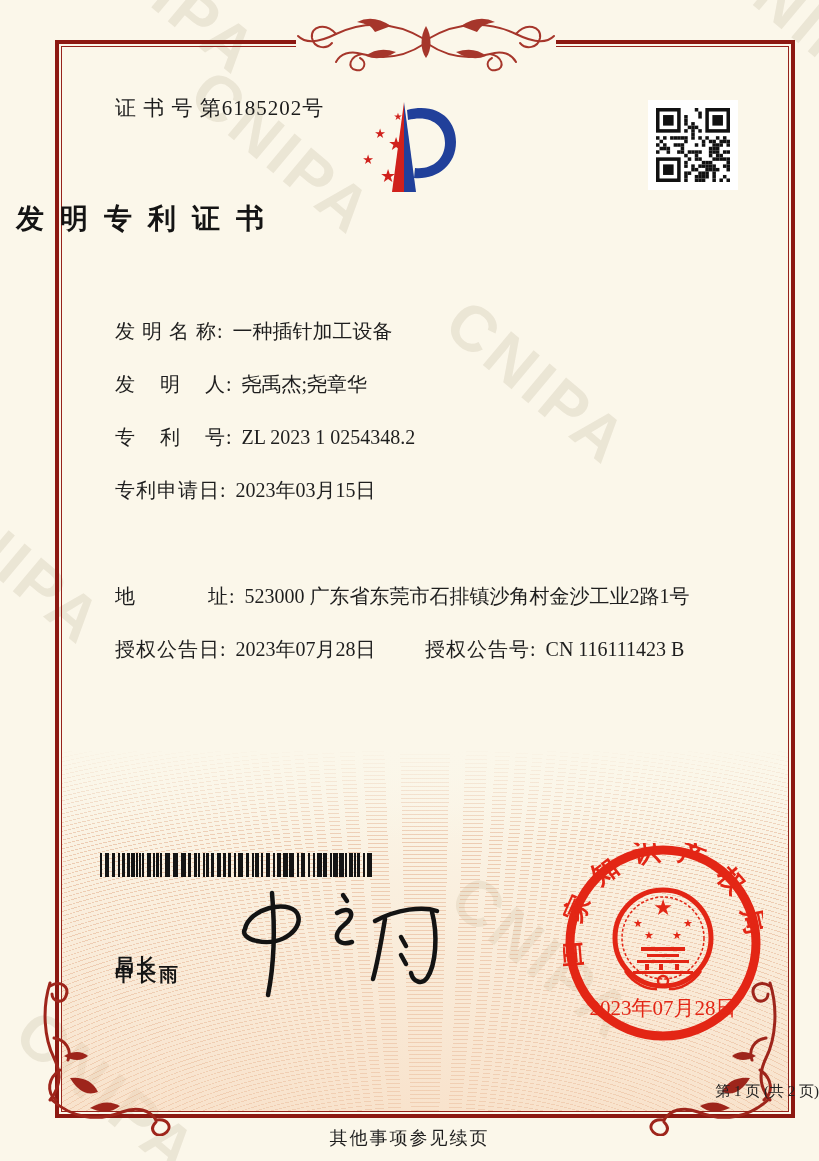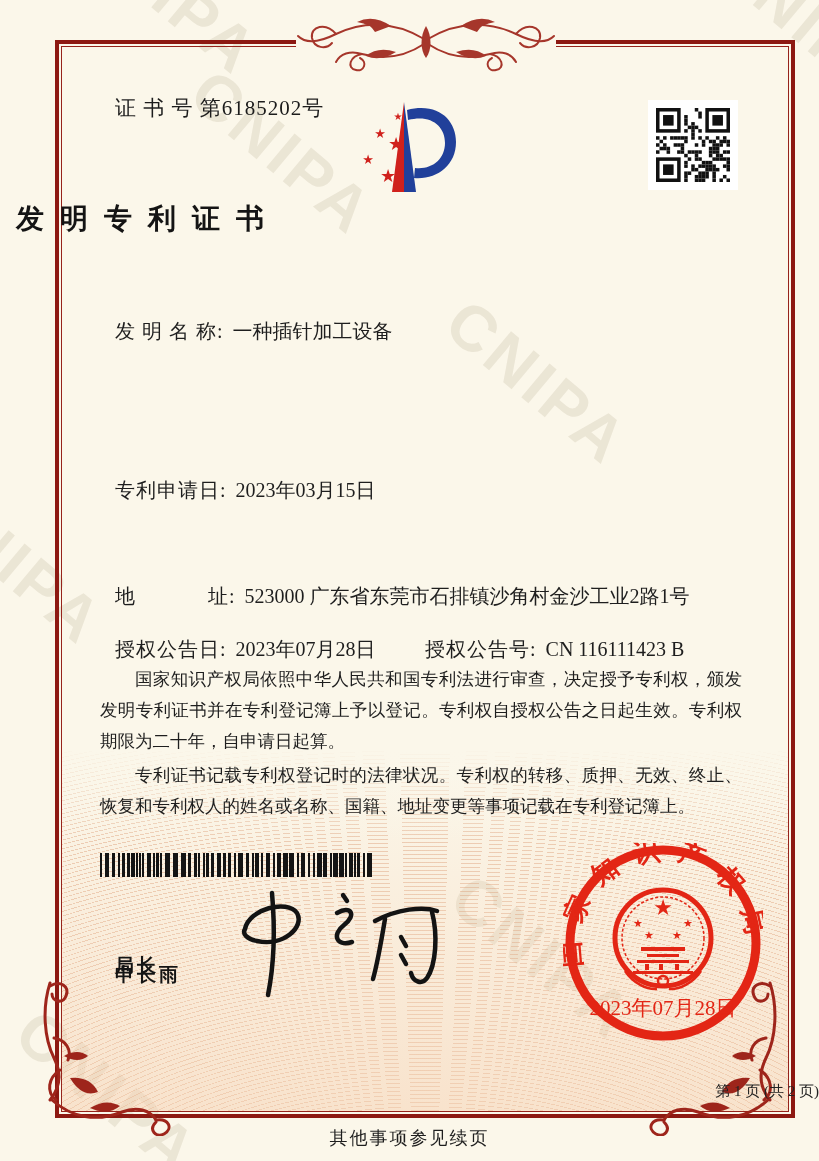--- a/index.html
+++ b/index.html
@@ -271,37 +271,39 @@
         <rect x="3.5238095238095237" y="52.857142857142854" width="17.61904761904762" height="17.61904761904762" fill="#fff"></rect>
         <rect x="7.0476190476190474" y="56.38095238095238" width="10.571428571428571" height="10.571428571428571" fill="#111"></rect>
       </svg>
   </div>
 
   <h1 class="title">发明专利证书</h1>
 
   <div class="row" style="top:318px">
     <span class="flabel">发 明 名 称:</span><span class="fvalue">一种插针加工设备</span>
   </div>
+  <div class="row" style="top:371px">
+    <span class="flabel">发    明    人:</span><span class="fvalue">尧禹杰;尧章华</span>
+  </div>
+  <div class="row" style="top:424px">
+    <span class="flabel">专    利    号:</span><span class="fvalue">ZL 2023 1 0254348.2</span>
+  </div>
   <div class="row" style="top:477px">
     <span class="flabel">专利申请日:</span><span class="fvalue">2023年03月15日</span>
   </div>
   <div class="row" style="top:583px">
     <span class="flabel">地            址:</span><span class="fvalue">523000 广东省东莞市石排镇沙角村金沙工业2路1号</span>
   </div>
   <div class="row" style="top:636px">
     <span class="flabel">授权公告日:</span><span class="fvalue">2023年07月28日</span>
     <span class="pair2">
       <span class="flabel">授权公告号:</span><span class="fvalue">CN 116111423 B</span>
     </span>
   </div>
 
-  <div class="body-text">
-    <p>国家知识产权局依照中华人民共和国专利法进行审查，决定授予专利权，颁发发明专利证书并在专利登记簿上予以登记。专利权自授权公告之日起生效。专利权期限为二十年，自申请日起算。</p>
-    <p>专利证书记载专利权登记时的法律状况。专利权的转移、质押、无效、终止、恢复和专利权人的姓名或名称、国籍、地址变更等事项记载在专利登记簿上。</p>
-  </div>
 
   <svg id="barcode" class="barcode" viewBox="0 0 272 24">
       <rect x="0" y="0" width="2" height="24" fill="#141414"></rect>
       <rect x="5" y="0" width="4" height="24" fill="#141414"></rect>
       <rect x="12" y="0" width="3" height="24" fill="#141414"></rect>
       <rect x="18" y="0" width="2" height="24" fill="#141414"></rect>
       <rect x="22" y="0" width="3" height="24" fill="#141414"></rect>
       <rect x="27" y="0" width="3" height="24" fill="#141414"></rect>
       <rect x="31" y="0" width="4" height="24" fill="#141414"></rect>
       <rect x="36" y="0" width="2" height="24" fill="#141414"></rect>

